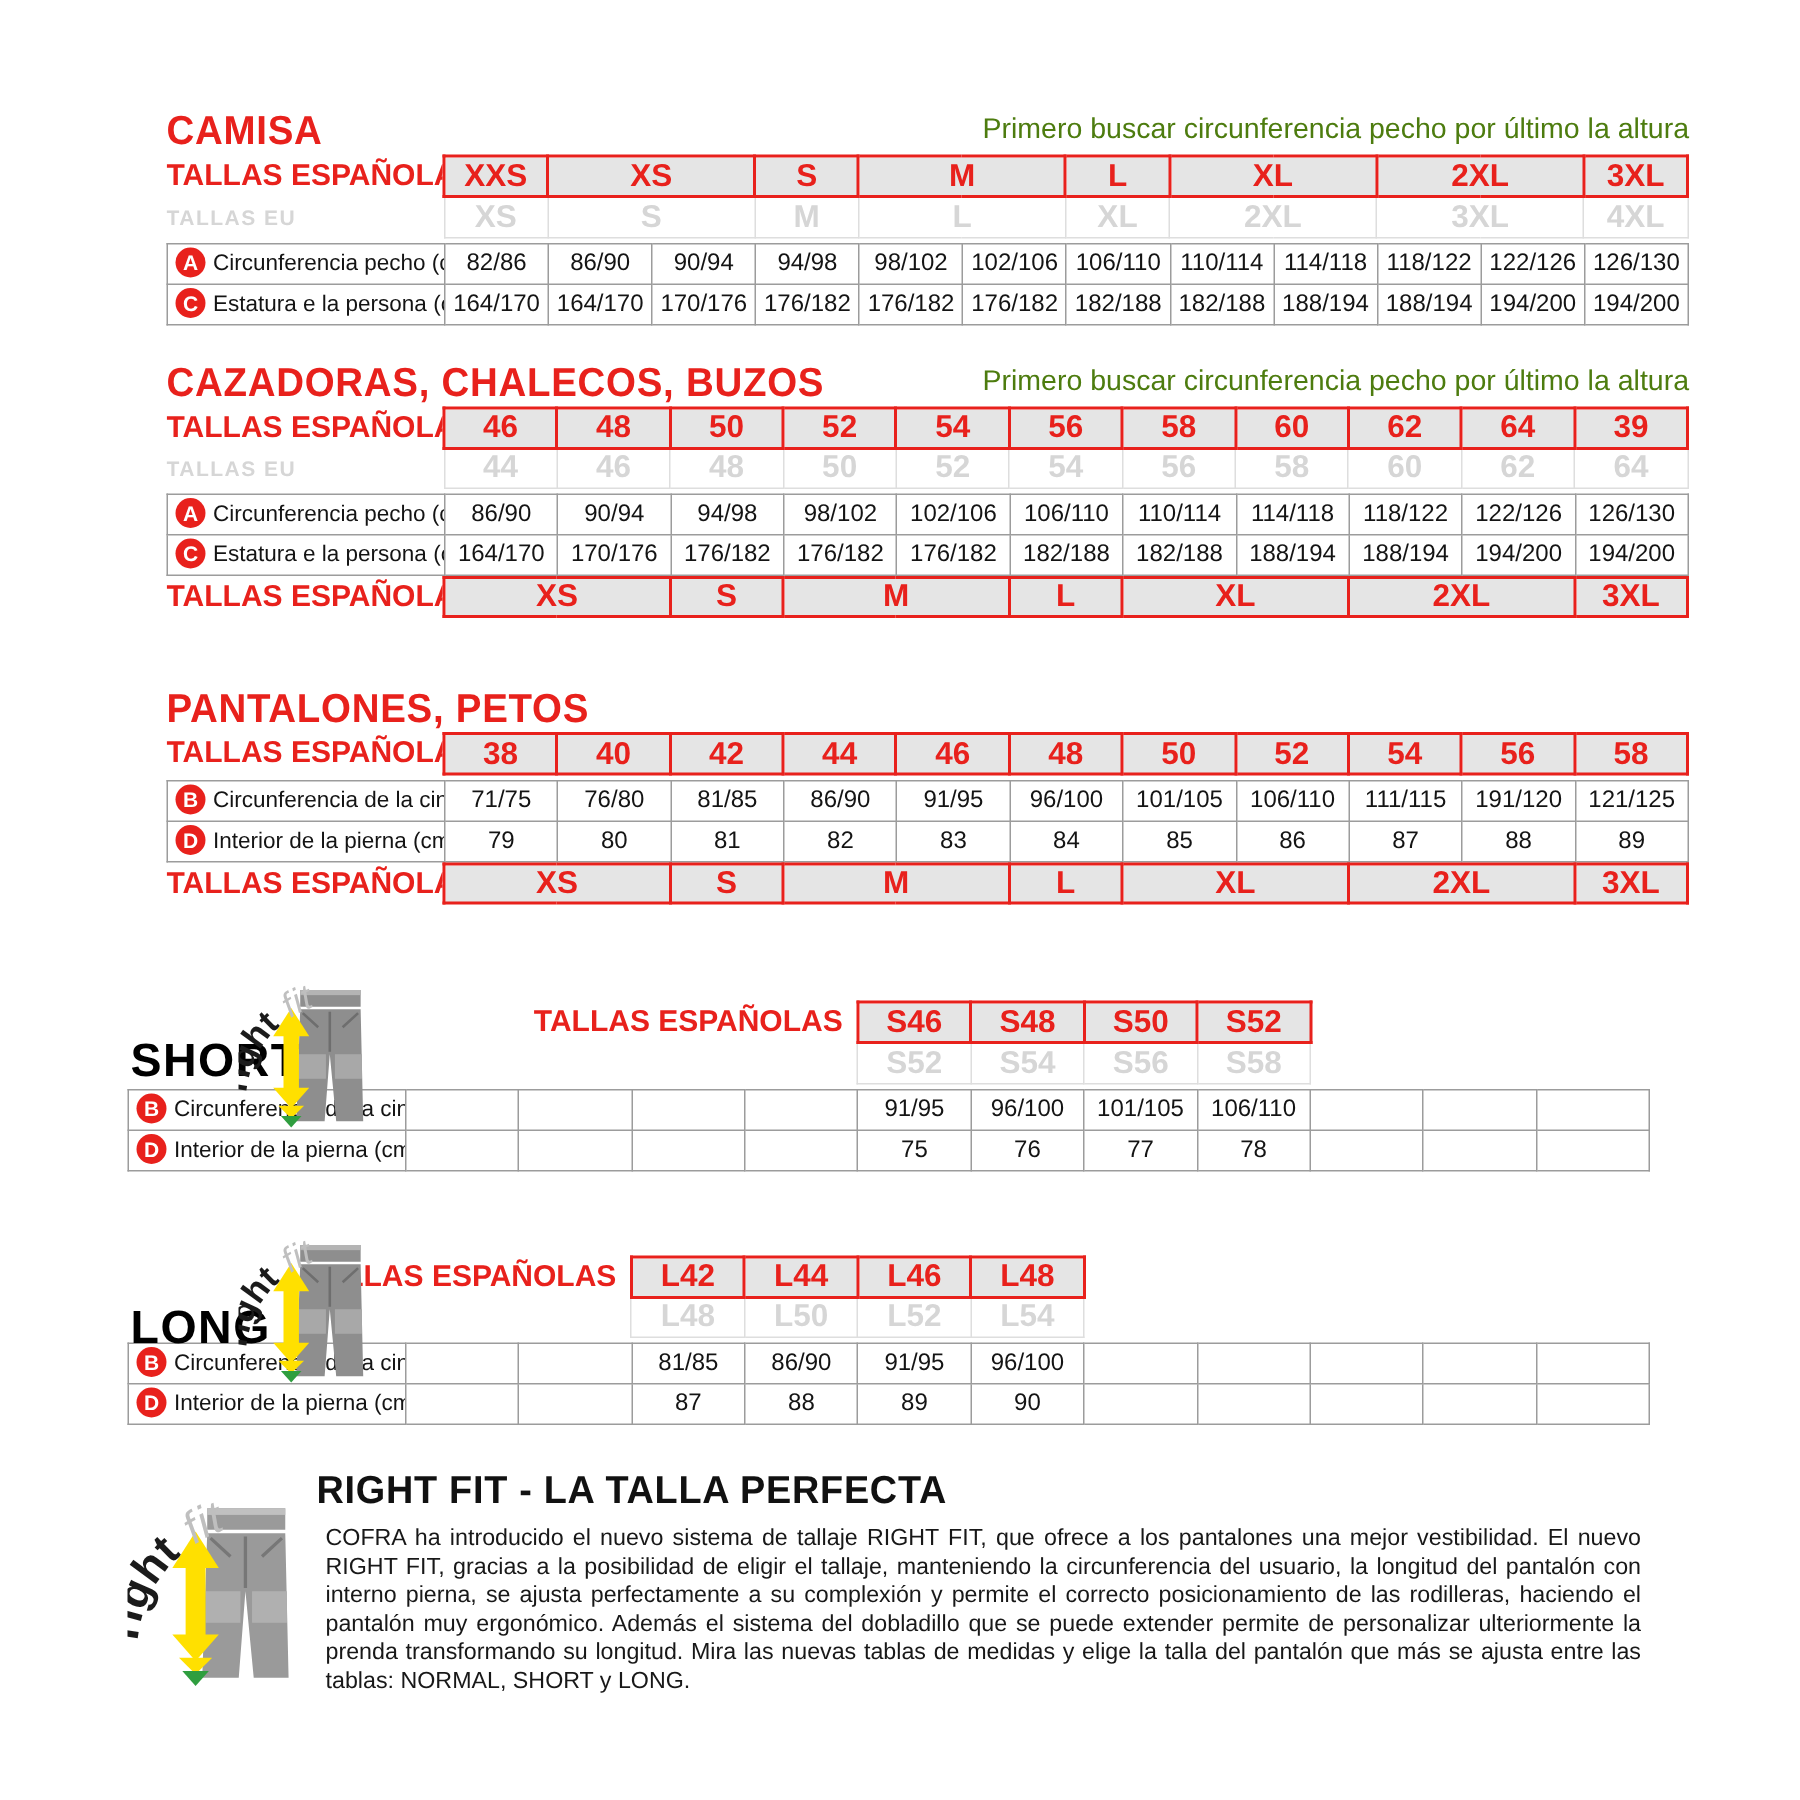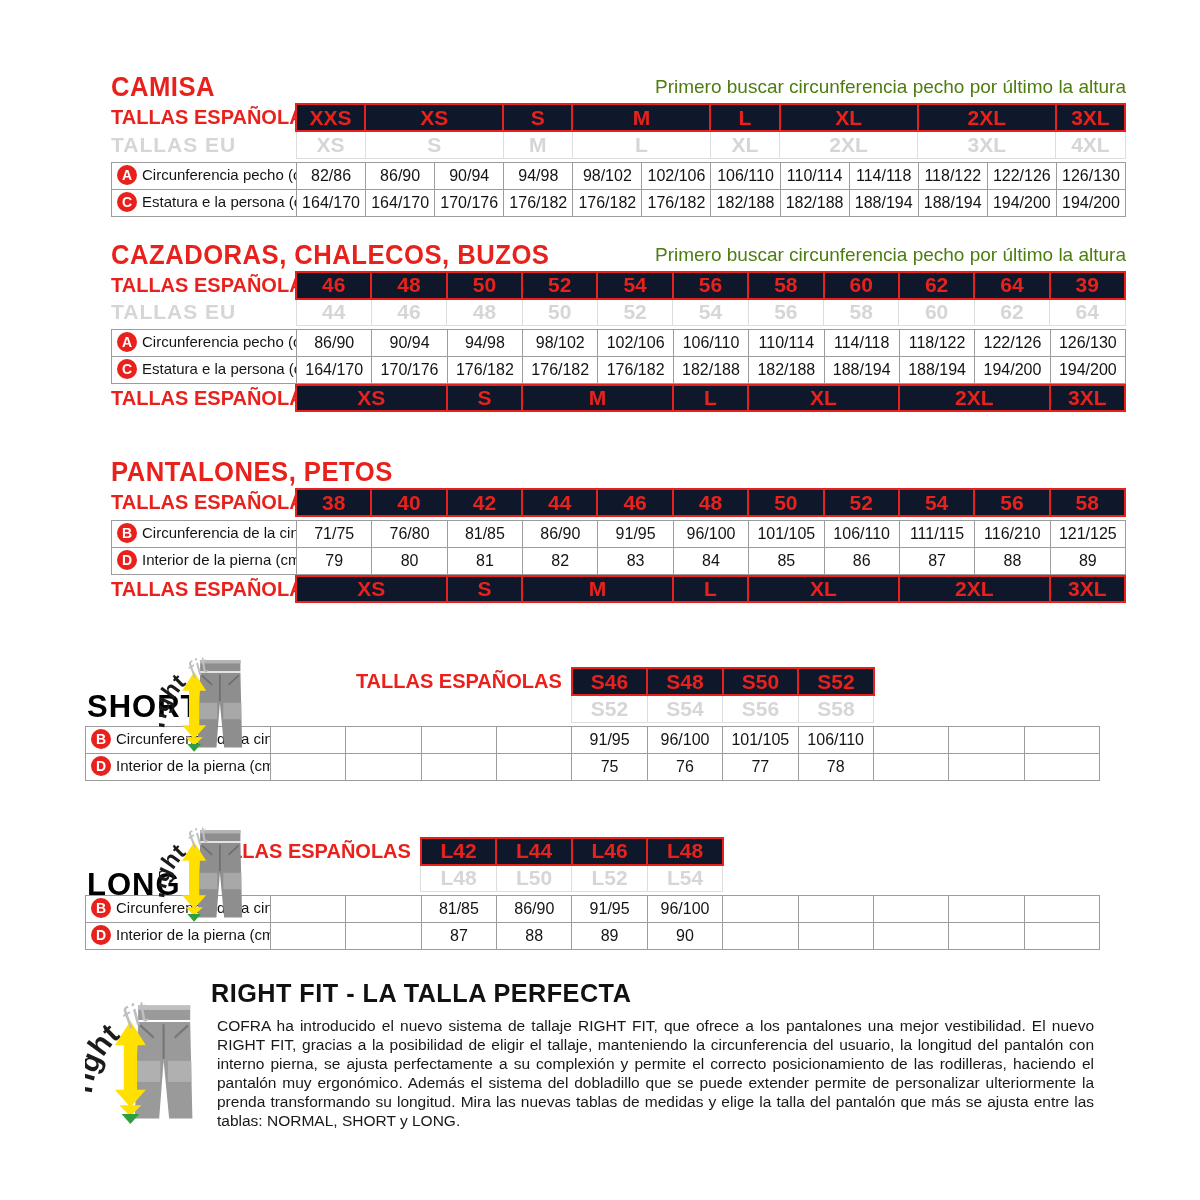--- a/index.html
+++ b/index.html
@@ -12,24 +12,24 @@
   .page { position:relative; width:1115px; padding:73px 0 0 85px; }
 
   
   .sec-head { display:flex; justify-content:space-between; align-items:flex-end; width:1015px; margin-bottom:2px; }
   .sec-title { margin:0; color:var(--red); font-size:27px; line-height:28px; font-weight:bold; letter-spacing:0.5px; transform:scaleX(0.95); transform-origin:left bottom; white-space:nowrap; }
   .note { font-size:19px; color:#4d7c0f; padding-bottom:3px; white-space:nowrap; }
 
   
   table.sz { width:1015px; table-layout:fixed; border-collapse:collapse; }
   .sz td { height:27px; padding:0; text-align:center; vertical-align:middle; overflow:hidden; white-space:nowrap; }
-  .hdr .es-cell { border:2px solid var(--red); color:var(--red); font-weight:bold; font-size:21px; background:#0f172a; }
+  .hdr .es-cell { border:2px solid var(--red); color:var(--red); font-weight:bold; font-size:21px; background:#e5e5e5; }
   .hdr .eu-cell { border:1px solid #dedede; color:var(--eu); font-weight:bold; font-size:21px; background:#fff; }
   .hdr .lbl-es { text-align:right; padding-right:9px; color:var(--red); font-weight:bold; font-size:20px; }
-  .hdr .lbl-eu { text-align:left; color:var(--eu); font-weight:bold; font-size:21px; letter-spacing:1px; }
+  .hdr .lbl-eu { text-align:left; color:var(--eu); font-weight:bold; font-size:14px; letter-spacing:1px; }
   .hdr .blank { border:none; }
   table.data { margin-top:3px; }
   .data td { border:1px solid #9c9c9c; font-size:16px; color:#141414; }
   .data .row-label { text-align:left; padding-left:3px; }
   .mlabel { font-size:15px; }
   .badge {
     display:inline-block; width:20px; height:20px; border-radius:50%;
     background:var(--red); color:#fff; font-weight:bold; font-size:14px;
     line-height:20px; text-align:center; margin:0 5px 2px 2px; vertical-align:middle;
   }
@@ -344,21 +344,21 @@
               <td class="row-label"><span class="badge">B</span><span class="mlabel">Circunferencia de la cintura (cm)</span></td>
               <td class="val">71/75</td>
               <td class="val">76/80</td>
               <td class="val">81/85</td>
               <td class="val">86/90</td>
               <td class="val">91/95</td>
               <td class="val">96/100</td>
               <td class="val">101/105</td>
               <td class="val">106/110</td>
               <td class="val">111/115</td>
-              <td class="val">116/210</td>
+              <td class="val">191/120</td>
               <td class="val">121/125</td>
             </tr>
             <tr>
               <td class="row-label"><span class="badge">D</span><span class="mlabel">Interior de la pierna (cm)</span></td>
               <td class="val">79</td>
               <td class="val">80</td>
               <td class="val">81</td>
               <td class="val">82</td>
               <td class="val">83</td>
               <td class="val">84</td>

